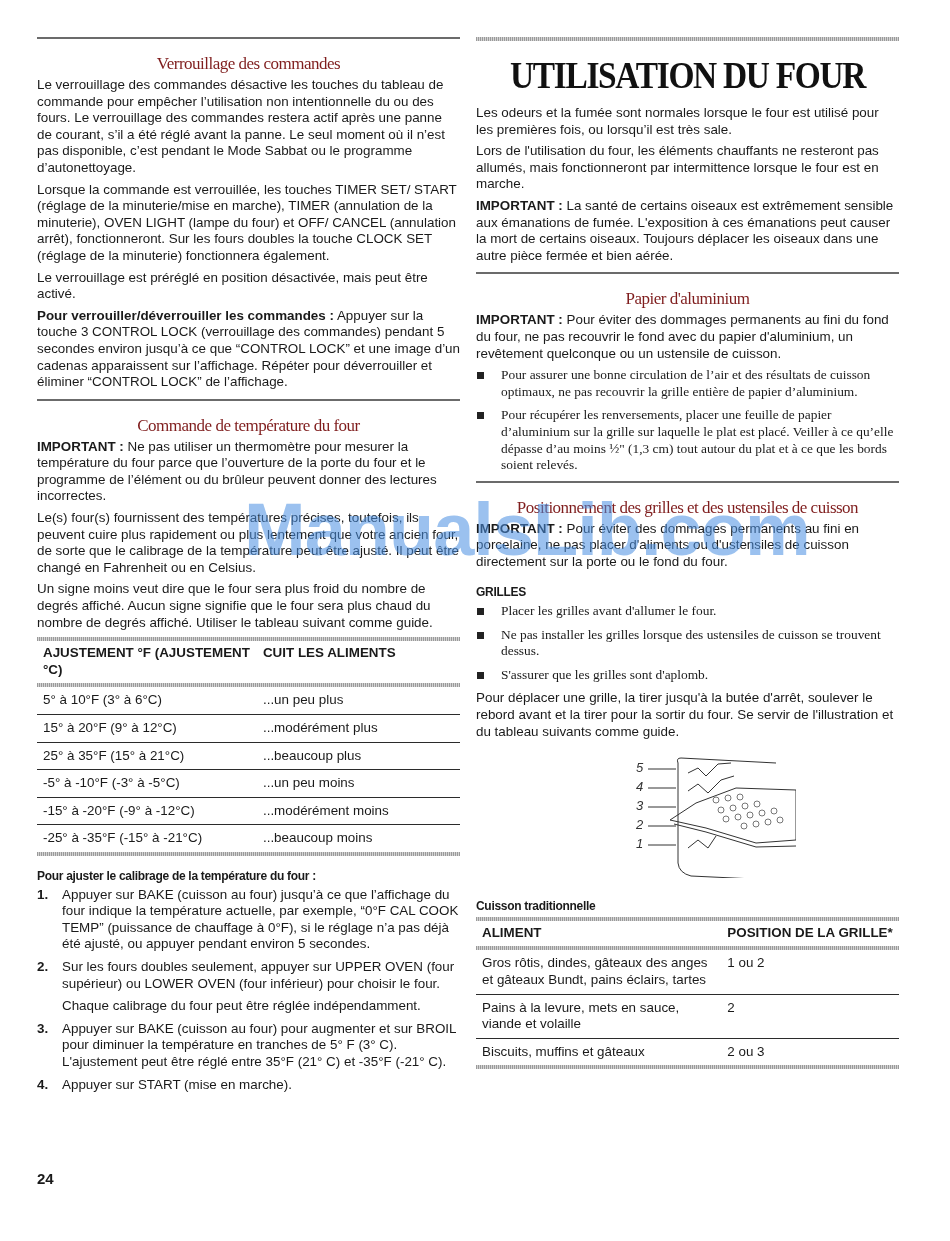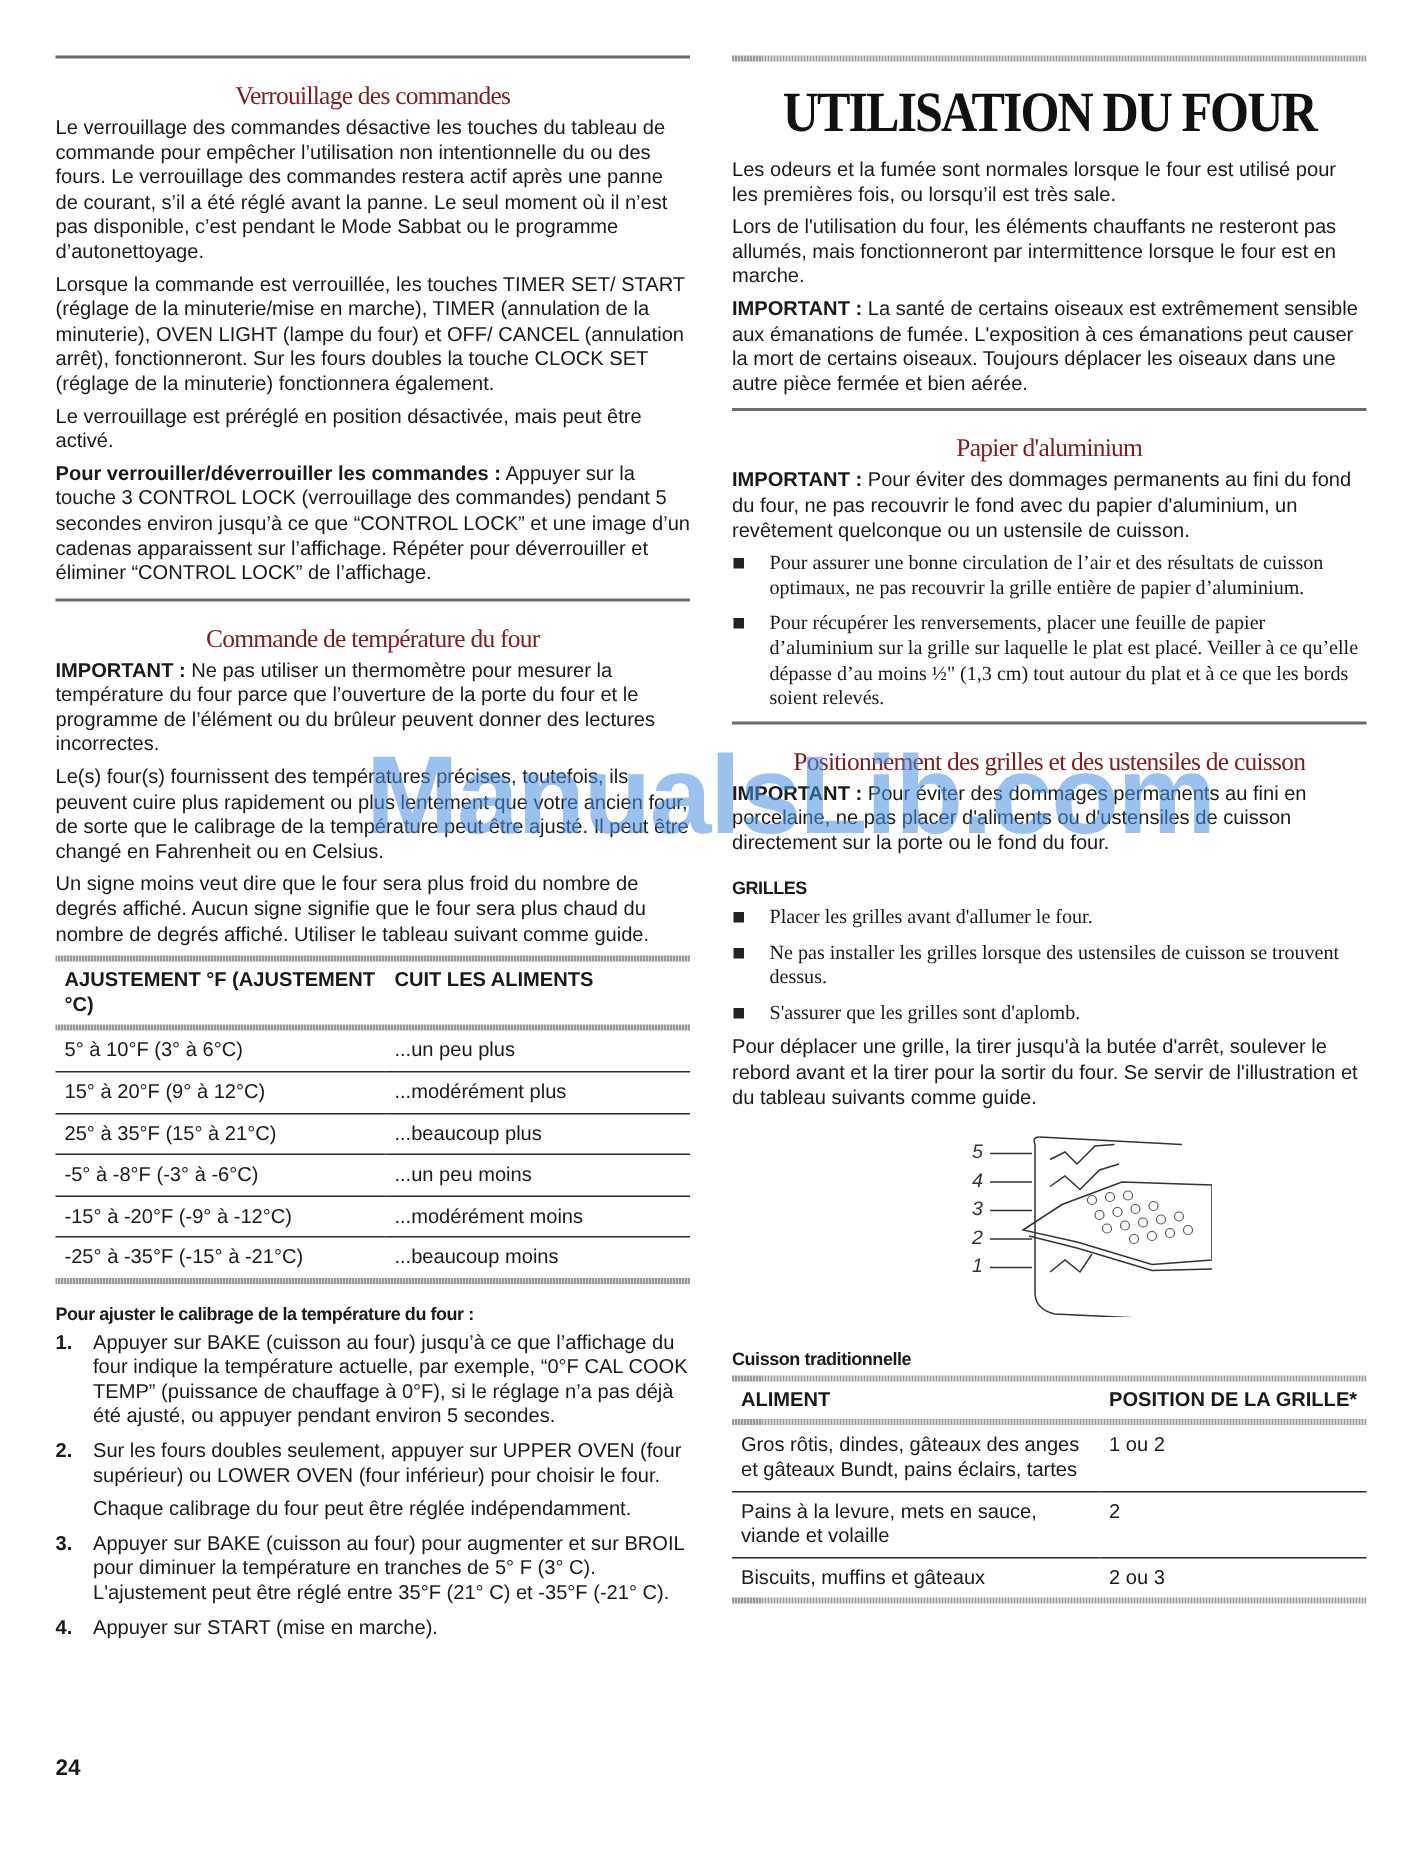--- a/index.html
+++ b/index.html
@@ -1,20 +1,20 @@
 <!DOCTYPE html>
 <html><head>
 <meta charset="utf-8">
 <style>
   html, body { margin: 0; padding: 0; background: #fff; }
   body { width: 950px; height: 1241px; position: relative; overflow: hidden;
          font-family: "Liberation Sans", sans-serif; color: #1a1a1a; font-size: 13.4px; line-height: 16.6px; }
   .col { position: absolute; top: 37px; width: 423px; }
   .col-left { left: 37px; }
-  .col-right { left: 488px; }
+  .col-right { left: 476px; }
   .rule-solid { border-top: 2px solid #6b6b6b; height: 0; }
   .rule-dotted { height: 4px; background: repeating-linear-gradient(90deg, #9a9a9a 0 1px, #d4d4d4 1px 2px); }
   .section-title { font-family: "Liberation Serif", serif; color: #7f1d1d; font-size: 17px; text-align: center;
                    line-height: 22px; letter-spacing: -0.5px; margin: 14px 0 2px; }
   .page-title { font-family: "Liberation Serif", serif; font-weight: bold; font-size: 38px; text-align: center;
                 color: #111; letter-spacing: -1.5px; transform: scaleX(0.88); margin: 14px 0 10px; line-height: 40px; }
   p { margin: 0 0 5px; }
   b { font-weight: bold; }
   .subhead { font-weight: bold; font-size: 12px; margin: 12px 0 2px; letter-spacing: -0.3px; }
   .bullets { list-style: none; margin: 0 0 5px; padding: 0; }
@@ -71,21 +71,21 @@
         </tr>
       <tr class="row-border">
           <td>15° à 20°F (9° à 12°C)</td>
           <td>...modérément plus</td>
         </tr>
       <tr class="row-border">
           <td>25° à 35°F (15° à 21°C)</td>
           <td>...beaucoup plus</td>
         </tr>
       <tr class="row-border">
-          <td>-5° à -8°F (-3° à -6°C)</td>
+          <td>-5° à -10°F (-3° à -5°C)</td>
           <td>...un peu moins</td>
         </tr>
       <tr class="row-border">
           <td>-15° à -20°F (-9° à -12°C)</td>
           <td>...modérément moins</td>
         </tr>
       <tr>
           <td>-25° à -35°F (-15° à -21°C)</td>
           <td>...beaucoup moins</td>
         </tr>

